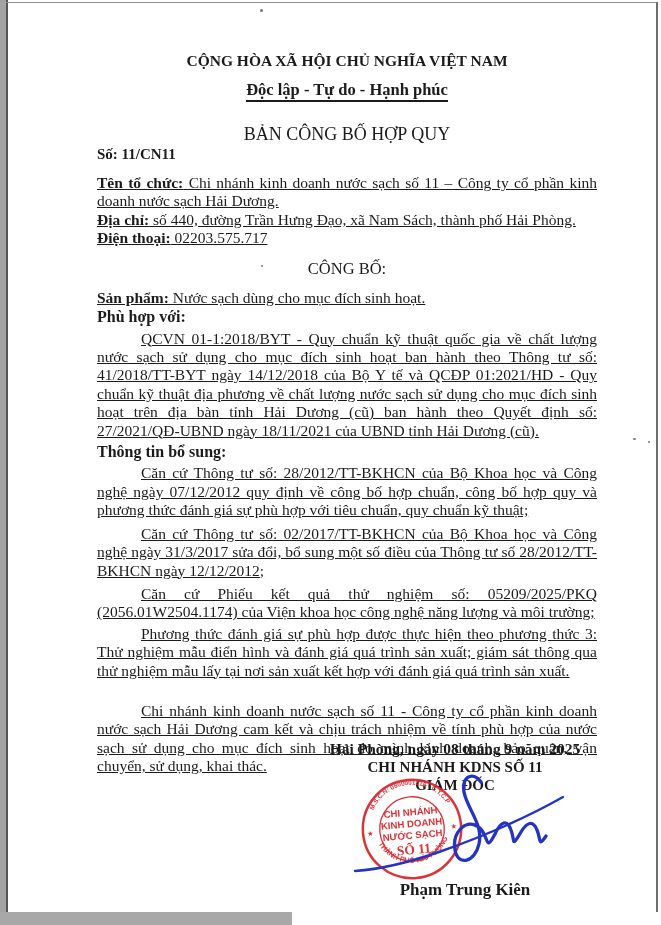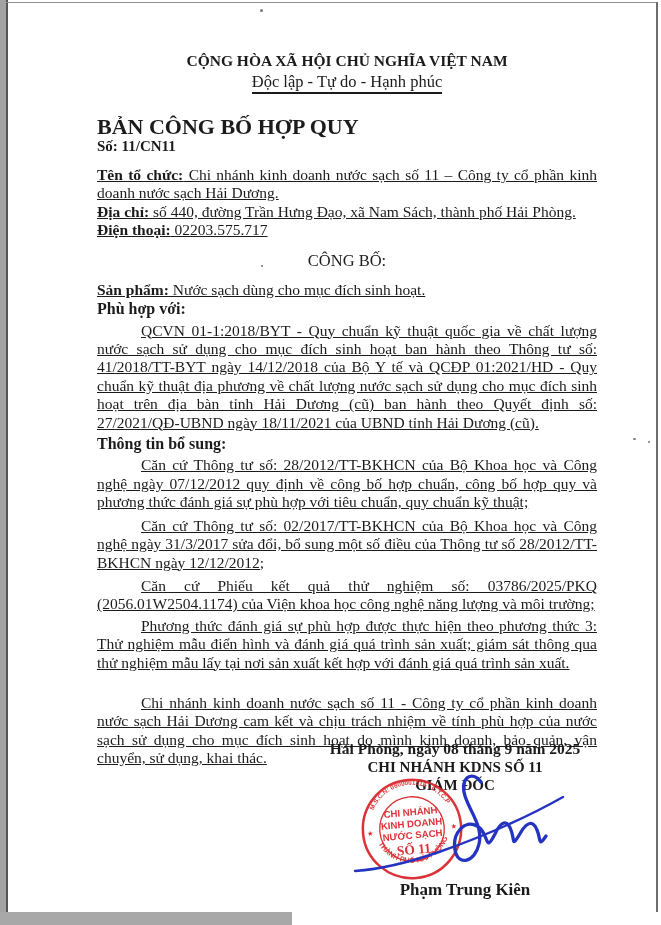--- a/index.html
+++ b/index.html
@@ -15,23 +15,23 @@
   .edge-top-line{position:absolute;left:6px;top:2px;right:3px;height:1px;background:#8e8e8e;}
   .edge-right-line{position:absolute;right:3px;top:2px;width:2px;height:910px;background:#6d6d6d;}
   .edge-bottom-gray{position:absolute;left:0;top:912px;width:292px;height:13px;background:#a8a8a8;}
   .speck{position:absolute;background:#777;border-radius:50%;}
 
   .content{
     position:absolute;left:97px;top:0;width:500px;
     font-size:15.5px;line-height:18.4px;
   }
   .nat-h1{margin:52px 0 0 0;text-align:center;font-weight:bold;font-size:15.5px;line-height:17px;}
-  .nat-h2{margin:3px 0 0 0;text-align:center;font-weight:normal;font-size:16.5px;line-height:20px;}
+  .nat-h2{margin:11px 0 0 0;text-align:center;font-weight:bold;font-size:16.5px;line-height:20px;}
   .nat-h2 span{border-bottom:2px solid #1b1b1b;padding-bottom:1px;}
-  .doc-title{margin:24px 0 0 0;font-weight:bold;font-size:22px;line-height:21px;}
+  .doc-title{margin:24px 0 0 0;text-align:center;font-weight:normal;font-size:18px;line-height:21px;}
   .doc-number{margin:0;text-align:left;font-weight:bold;font-size:15px;line-height:18px;}
   p.body{margin:0;text-align:justify;text-decoration:underline;}
   p.mt{margin-top:11px;}
   p.indent{text-indent:44px;margin-top:3px;}
   .announce{margin:11px 0 0 0;text-align:center;font-weight:normal;font-size:16.5px;line-height:19px;}
   .subhead{margin:0;font-weight:bold;font-size:16px;line-height:19.5px;}
   b{font-weight:bold;}
 
   
   .sign-block{position:absolute;left:295px;top:740px;width:320px;text-align:center;}
@@ -72,21 +72,21 @@
   <p class="announce">CÔNG BỐ:</p>
 
   <p class="body mt"><b>Sản phẩm:</b><span> Nước sạch dùng cho mục đích sinh hoạt.</span></p>
 
   <p class="subhead">Phù hợp với:</p>
   <p class="body indent">QCVN 01-1:2018/BYT - Quy chuẩn kỹ thuật quốc gia về chất lượng nước sạch sử dụng cho mục đích sinh hoạt ban hành theo Thông tư số: 41/2018/TT-BYT ngày 14/12/2018 của Bộ Y tế và QCĐP 01:2021/HD - Quy chuẩn kỹ thuật địa phương về chất lượng nước sạch sử dụng cho mục đích sinh hoạt trên địa bàn tỉnh Hải Dương (cũ) ban hành theo Quyết định số: 27/2021/QĐ-UBND ngày 18/11/2021 của UBND tỉnh Hải Dương (cũ).</p>
 
   <p class="subhead" style="margin-top:2px;">Thông tin bổ sung:</p>
   <p class="body indent">Căn cứ Thông tư số: 28/2012/TT-BKHCN của Bộ Khoa học và Công nghệ ngày 07/12/2012 quy định về công bố hợp chuẩn, công bố hợp quy và phương thức đánh giá sự phù hợp với tiêu chuẩn, quy chuẩn kỹ thuật;</p>
   <p class="body indent" style="margin-top:5px;">Căn cứ Thông tư số: 02/2017/TT-BKHCN của Bộ Khoa học và Công nghệ ngày 31/3/2017 sửa đổi, bổ sung một số điều của Thông tư số 28/2012/TT-BKHCN ngày 12/12/2012;</p>
-  <p class="body indent" style="margin-top:5px;">Căn cứ Phiếu kết quả thử nghiệm số: 03786/2025/PKQ (2056.01W2504.1174) của Viện khoa học công nghệ năng lượng và môi trường;</p>
+  <p class="body indent" style="margin-top:5px;">Căn cứ Phiếu kết quả thử nghiệm số: 05209/2025/PKQ (2056.01W2504.1174) của Viện khoa học công nghệ năng lượng và môi trường;</p>
   <p class="body indent" style="">Phương thức đánh giá sự phù hợp được thực hiện theo phương thức 3: Thử nghiệm mẫu điển hình và đánh giá quá trình sản xuất; giám sát thông qua thử nghiệm mẫu lấy tại nơi sản xuất kết hợp với đánh giá quá trình sản xuất.</p>
   <p class="body indent" style="margin-top:22px;">Chi nhánh kinh doanh nước sạch số 11 - Công ty cổ phần kinh doanh nước sạch Hải Dương cam kết và chịu trách nhiệm về tính phù hợp của nước sạch sử dụng cho mục đích sinh hoạt do mình kinh doanh, bảo quản, vận chuyển, sử dụng, khai thác.</p>
 </div>
 
 <div class="sign-block">
   <p class="place-date">Hải Phòng, ngày 08 tháng 9 năm 2025</p>
   <p class="sign-org">CHI NHÁNH KDNS SỐ 11</p>
   <p class="sign-title">GIÁM ĐỐC</p>
 
   <div class="stamp-wrap">

